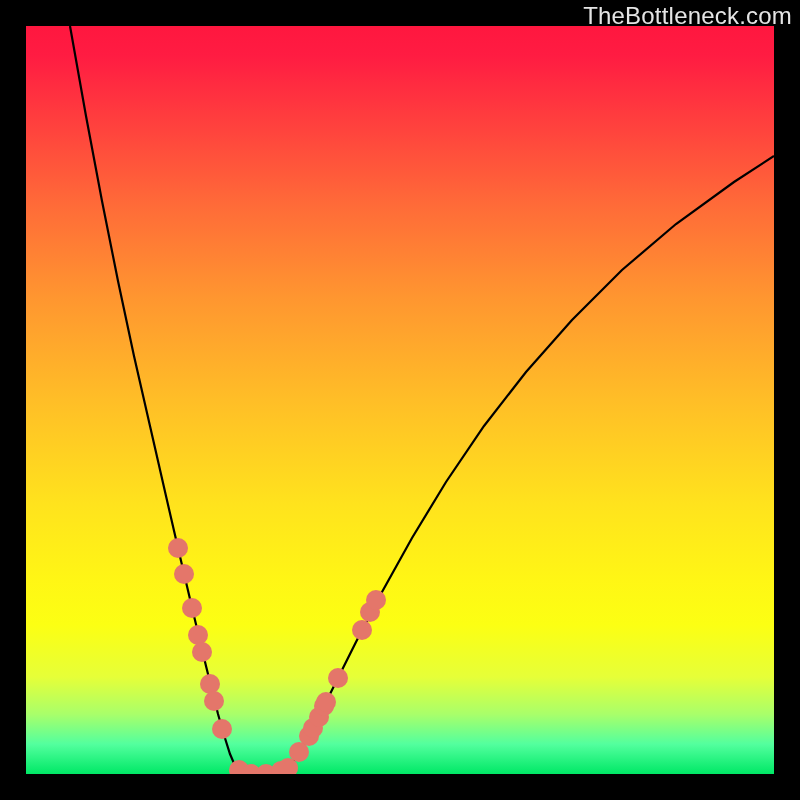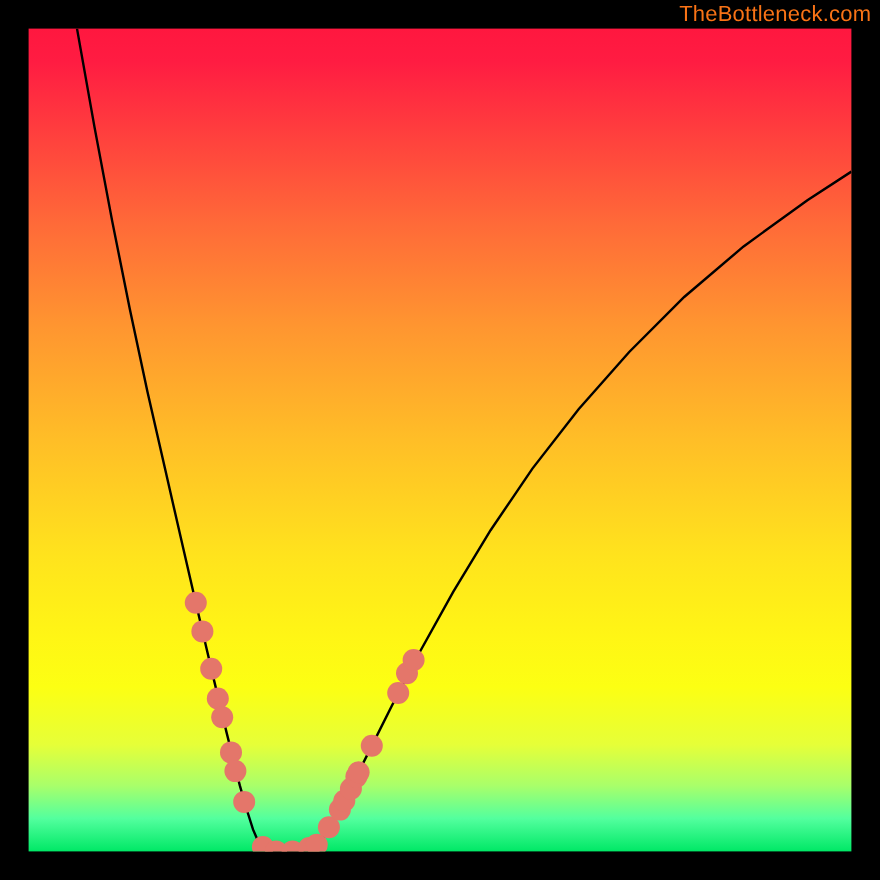--- a/index.html
+++ b/index.html
@@ -31,22 +31,22 @@
       #e6ff38 87%,
       #a9ff6a 92%,
       #53ff9e 96%,
       #00e866 100%
     );
   }
   .watermark {
     position: absolute;
     top: 2px;
     right: 8px;
-    color: #f97316;
-    font-size: 20px;
+    color: #e5e5e5;
+    font-size: 24px;
     font-weight: 500;
     letter-spacing: 0.2px;
     z-index: 5;
   }
   svg.overlay {
     position: absolute;
     left: 26px;
     top: 26px;
     width: 748px;
     height: 748px;

